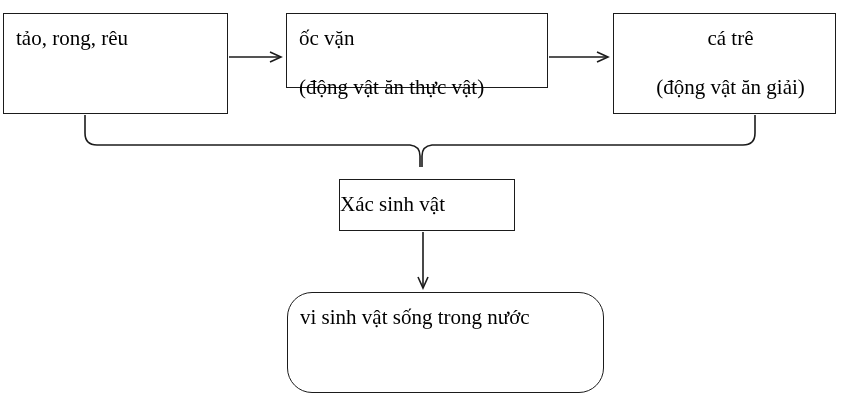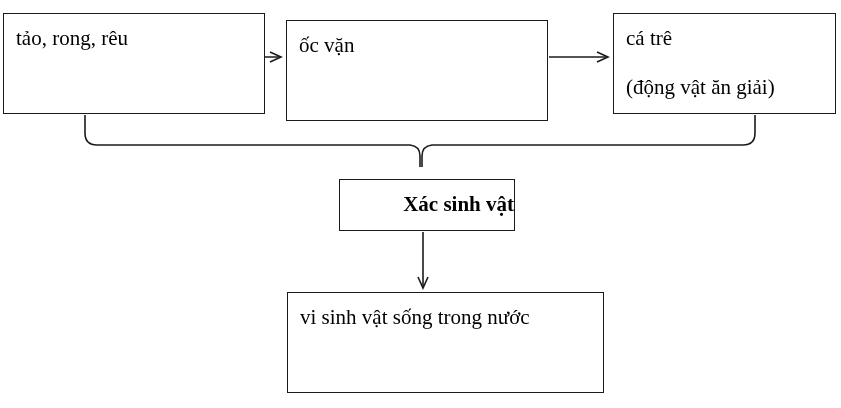--- a/index.html
+++ b/index.html
@@ -42,34 +42,33 @@
     background: var(--bg-color, #ffffff);
     font-size: 21px;
     line-height: normal;
     white-space: nowrap;
   }
   .box .line {
     height: 49px;
     line-height: 49px;
     padding-left: 12px;
   }
-  .box-producer   { left: 3px;   top: 13px;  width: 262px; height: 101px; }
-  .box-herbivore  { left: 286px; top: 13px;  width: 262px; height: 101px; margin-top: 7px; }
-  .box-carnivore  { left: 613px; top: 13px;  width: 223px; height: 101px; }
+  .box-producer   { left: 3px;   top: 13px;  width: 225px; height: 101px; }
+  .box-herbivore  { left: 286px; top: 13px;  width: 262px; height: 75px; }
+  .box-carnivore  { left: 613px; top: 13px;  width: 223px; height: 101px; text-align: center; }
   .box-carcass    {
     left: 339px; top: 179px; width: 176px; height: 52px;
-    text-align: right;
-    font-weight: bold;
+    text-align: left;
   }
   .box-carcass .line-single {
     height: 48px;
     line-height: 48px;
     padding-left: 0;
   }
-  .box-decomposer { left: 287px; top: 292px; width: 317px; height: 101px; }
+  .box-decomposer { left: 287px; top: 292px; width: 317px; height: 101px; border-radius: 25px; }
 </style>
 </head>
 <body>
 
 <div class="stage">
 
   <svg class="connector-layer" viewBox="0 0 841 408" xmlns="http://www.w3.org/2000/svg" aria-hidden="true">
     <defs>
       <marker id="openArrow" markerUnits="userSpaceOnUse" markerWidth="16" markerHeight="14" refX="12" refY="6" orient="auto">
         <path d="M1,1 L12,6 L1,11"></path>
@@ -85,20 +84,21 @@
 
     <line x1="423" y1="232" x2="423" y2="288" marker-end="url(#openArrow)"></line>
   </svg>
 
   <div class="box box-producer">
     <div class="line">tảo, rong, rêu</div>
   </div>
 
   <div class="box box-herbivore">
     <div class="line">ốc vặn</div>
+    <div class="line">(động vật ăn thực vật)</div>
   </div>
 
   <div class="box box-carnivore">
     <div class="line">cá trê</div>
     <div class="line">(động vật ăn giải)</div>
   </div>
 
   <div class="box box-carcass">
     <div class="line-single">Xác sinh vật</div>
   </div>

